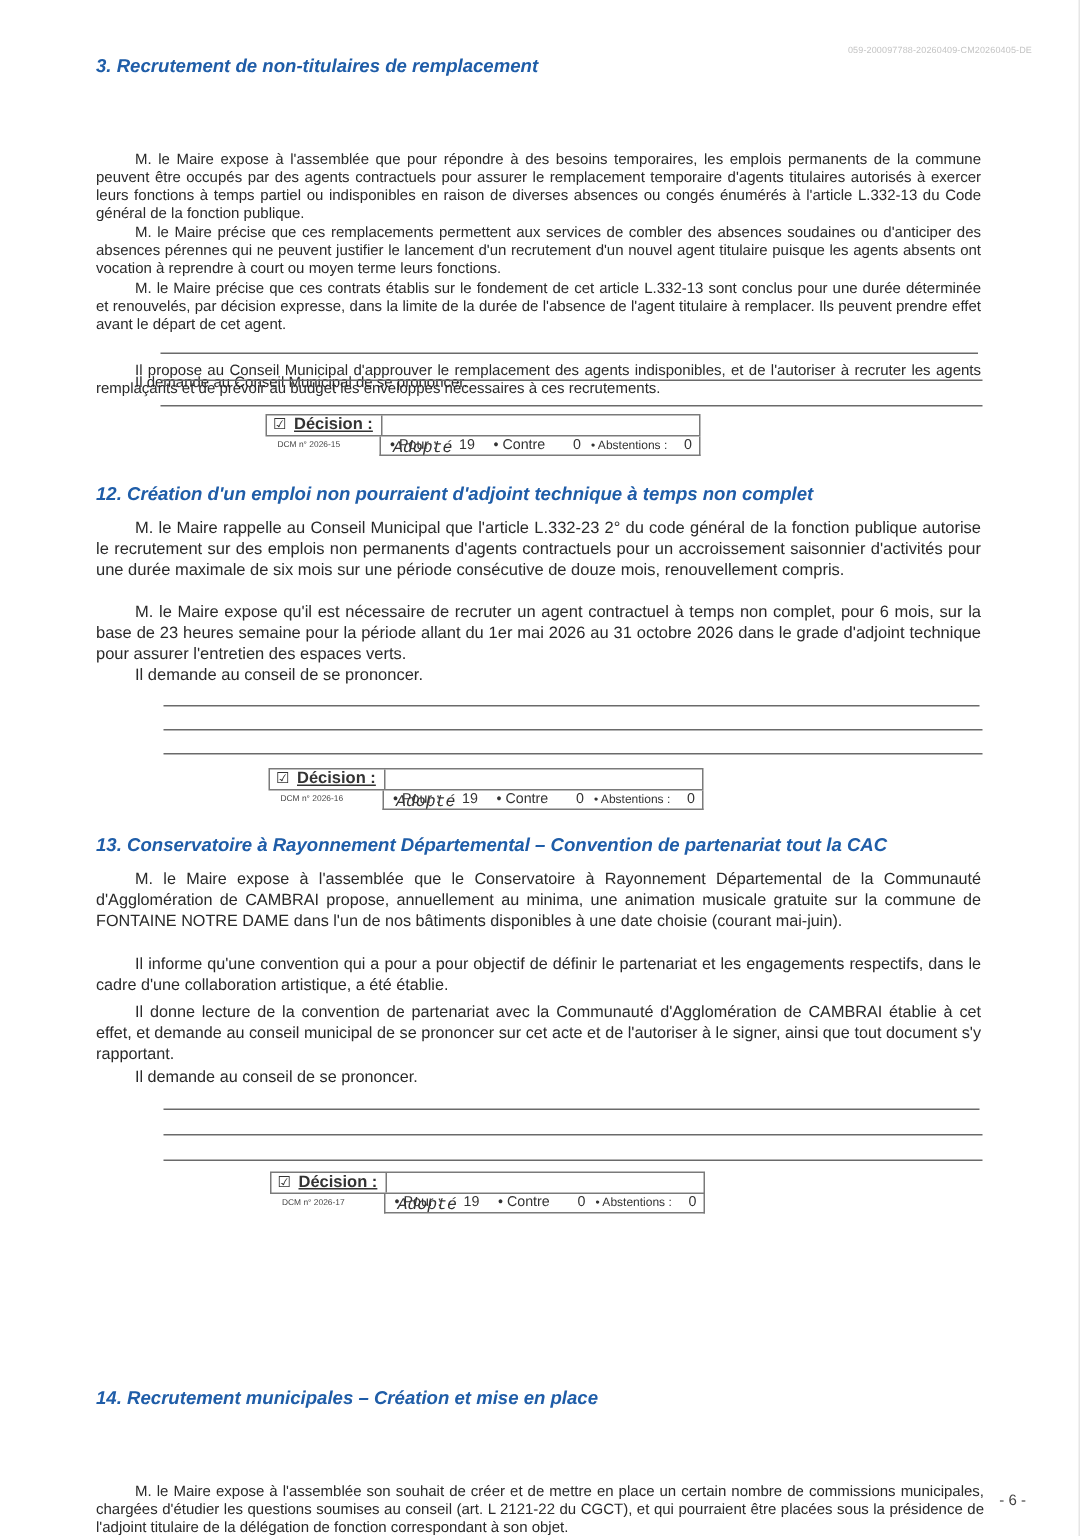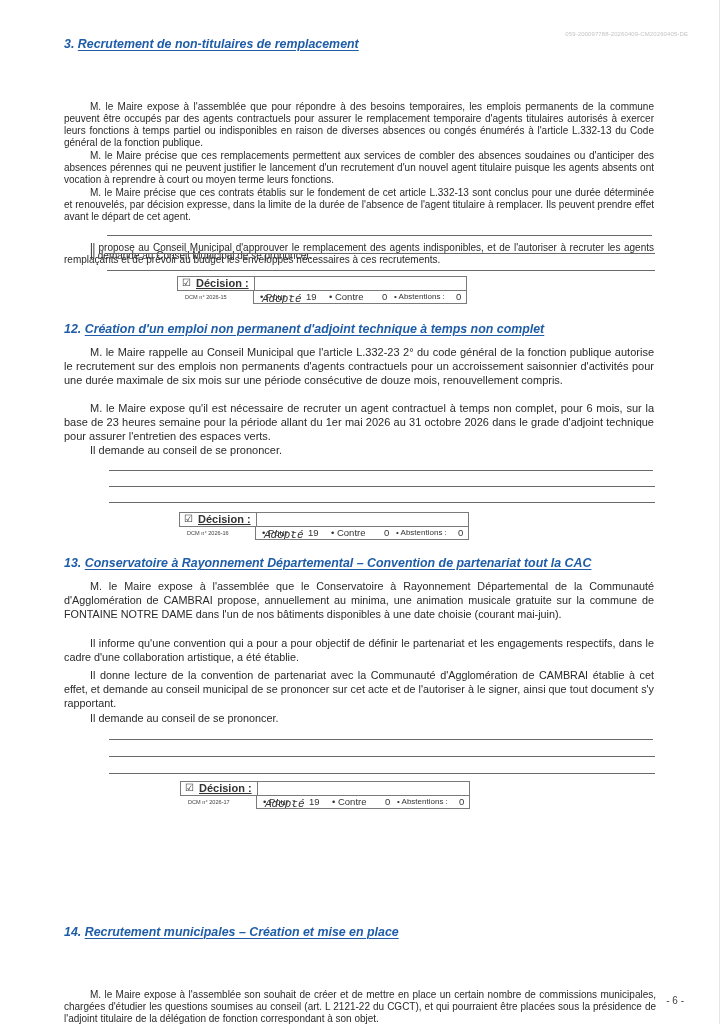--- a/index.html
+++ b/index.html
@@ -2,21 +2,21 @@
 <html><head>
 <meta charset="utf-8">
 <style>
   html, body { margin: 0; padding: 0; background: #ffffff; }
   body { width: 724px; height: 1024px; position: relative; overflow: hidden;
          font-family: "Liberation Sans", sans-serif; color: #2a2a2a; }
   .page { position: absolute; left: 0; top: 0; width: 724px; height: 1024px; background: #fff; }
   .right-edge { position: absolute; right: 4px; top: 0; width: 1px; height: 1024px; background: #e6e6e6; }
   .stamp { position: absolute; right: 36px; top: 31px; font-size: 6px; color: #c4c4c4; letter-spacing: 0.1px; }
   .sec-title { position: absolute; left: 64px; font-size: 12.4px; font-weight: bold; font-style: italic; color: #1f5da8; }
-  .sec-title .txt { text-decoration: underline; text-decoration-thickness: 1px; text-underline-offset: 2px; }
+  .sec-title .txt { text-decoration-thickness: 1px; text-underline-offset: 2px; }
   .para { position: absolute; left: 64px; width: 590px; font-size: 10.3px; line-height: 13px; text-align: justify; color: #2a2a2a; }
   .para .ind { display: inline-block; width: 26px; }
   .para.tight { line-height: 12px; font-size: 10px; margin-top: 44px; }
   .rule { position: absolute; height: 1px; background: #6a6a6a; }
   .dec { position: absolute; width: 290px; height: 30px; font-family: "Liberation Sans", sans-serif; }
   .dec .top { position: absolute; left: 0; top: 0; width: 288px; height: 13px; border: 1px solid #7a7a7a; }
   .dec .top .chk { position: absolute; left: 4px; top: 0px; font-size: 10px; color: #333; }
   .dec .top .lbl { position: absolute; left: 18px; top: 0px; font-size: 11px; font-weight: bold; color: #333; text-decoration: underline; }
   .dec .top .val { position: absolute; left: 84px; top: 16px; font-size: 11px; font-style: italic; color: #333; font-family: Liberation Mono, monospace; }
   .dec .top .sep { position: absolute; left: 76px; top: 0; width: 1px; height: 13px; background: #7a7a7a; }
@@ -58,21 +58,21 @@
       <span style="left:52px;">19</span>
       <span style="left:75px;">• Contre</span>
       <span style="left:128px;">0</span>
       <span style="left:140px; font-size:8px; top:1px;">• Abstentions :</span>
       <span style="left:202px;">0</span>
     </div>
   </div>
 
   <div class="sec-title" style="top:322px;">
     <span>12.</span>
-    <span class="txt">Création d'un emploi non permanent d'adjoint technique à temps non complet</span>
+    <span class="txt">Création d'un emploi non pourraient d'adjoint technique à temps non complet</span>
   </div>
   <div class="para" style="top:345px; font-size:11px; line-height:14px;"><span class="ind"></span><span>M. le Maire rappelle au Conseil Municipal que l'article L.332-23 2° du code général de la fonction publique autorise le recrutement sur des emplois non permanents d'agents contractuels pour un accroissement saisonnier d'activités pour une durée maximale de six mois sur une période consécutive de douze mois, renouvellement compris.</span></div>
   <div class="para" style="top:401px; font-size:11px; line-height:14px;"><span class="ind"></span><span>M. le Maire expose qu'il est nécessaire de recruter un agent contractuel à temps non complet, pour 6 mois, sur la base de 23 heures semaine pour la période allant du 1er mai 2026 au 31 octobre 2026 dans le grade d'adjoint technique pour assurer l'entretien des espaces verts.</span></div>
   <div class="para" style="top:443px; font-size:11px; line-height:14px;"><span class="ind"></span><span>Il demande au conseil de se prononcer.</span></div>
   <div class="rule" style="left:109px; top:470px; width:544px;"></div>
   <div class="rule" style="left:109px; top:486px; width:546px;"></div>
   <div class="rule" style="left:109px; top:502px; width:546px;"></div>
 
   <div class="dec" style="left:179px; top:512px;">
     <div class="top">

